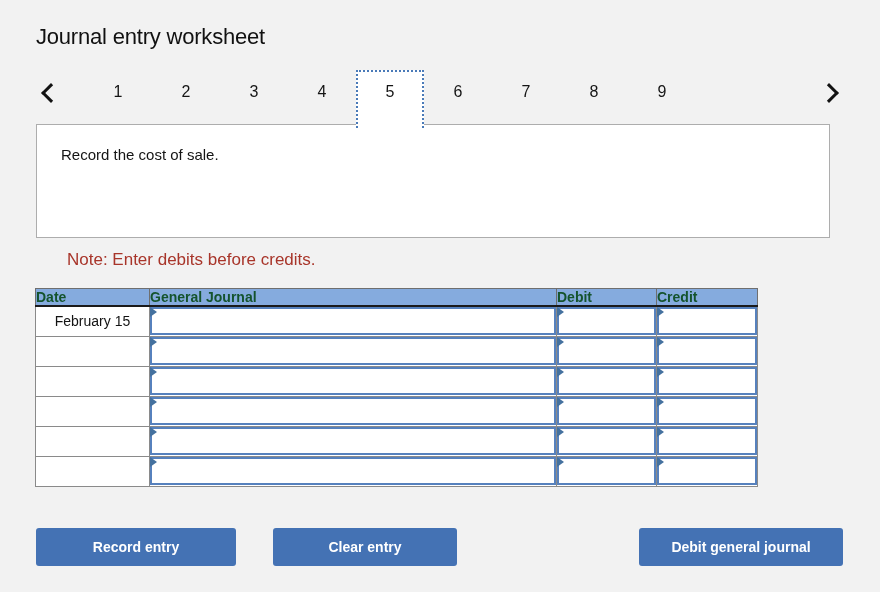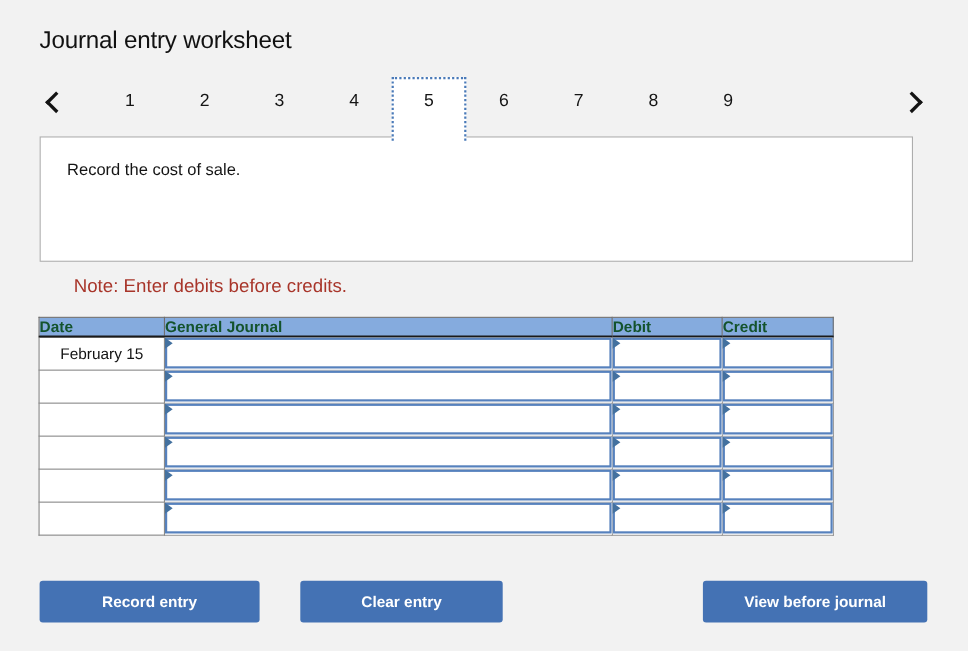--- a/index.html
+++ b/index.html
@@ -350,15 +350,15 @@
             <span class="cell-marker"></span>
           </td>
         </tr>
       </tbody>
   </table>
 
   <button class="btn" id="btn-record">Record entry</button>
 
   <button class="btn" id="btn-clear">Clear entry</button>
 
-  <button class="btn" id="btn-view">View before journal</button>
+  <button class="btn" id="btn-view">Debit general journal</button>
 
 </div>
 
 </body></html>

